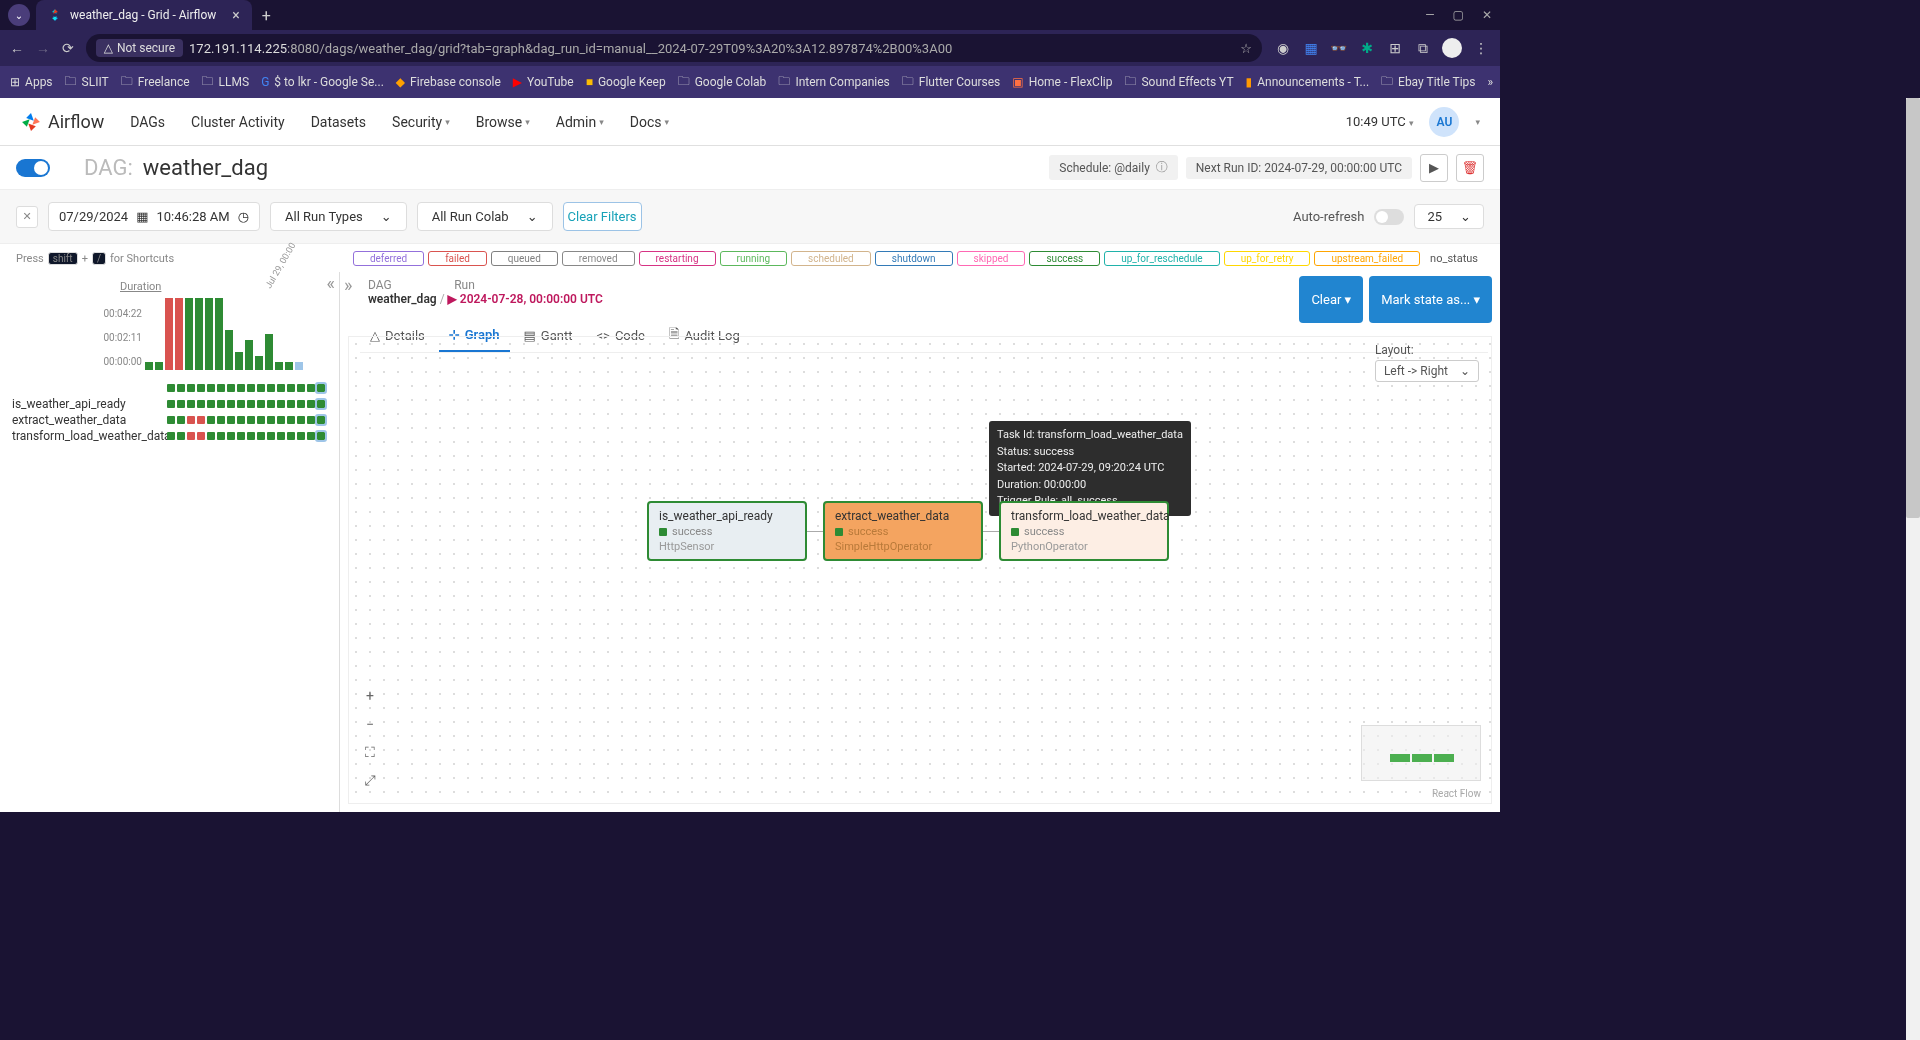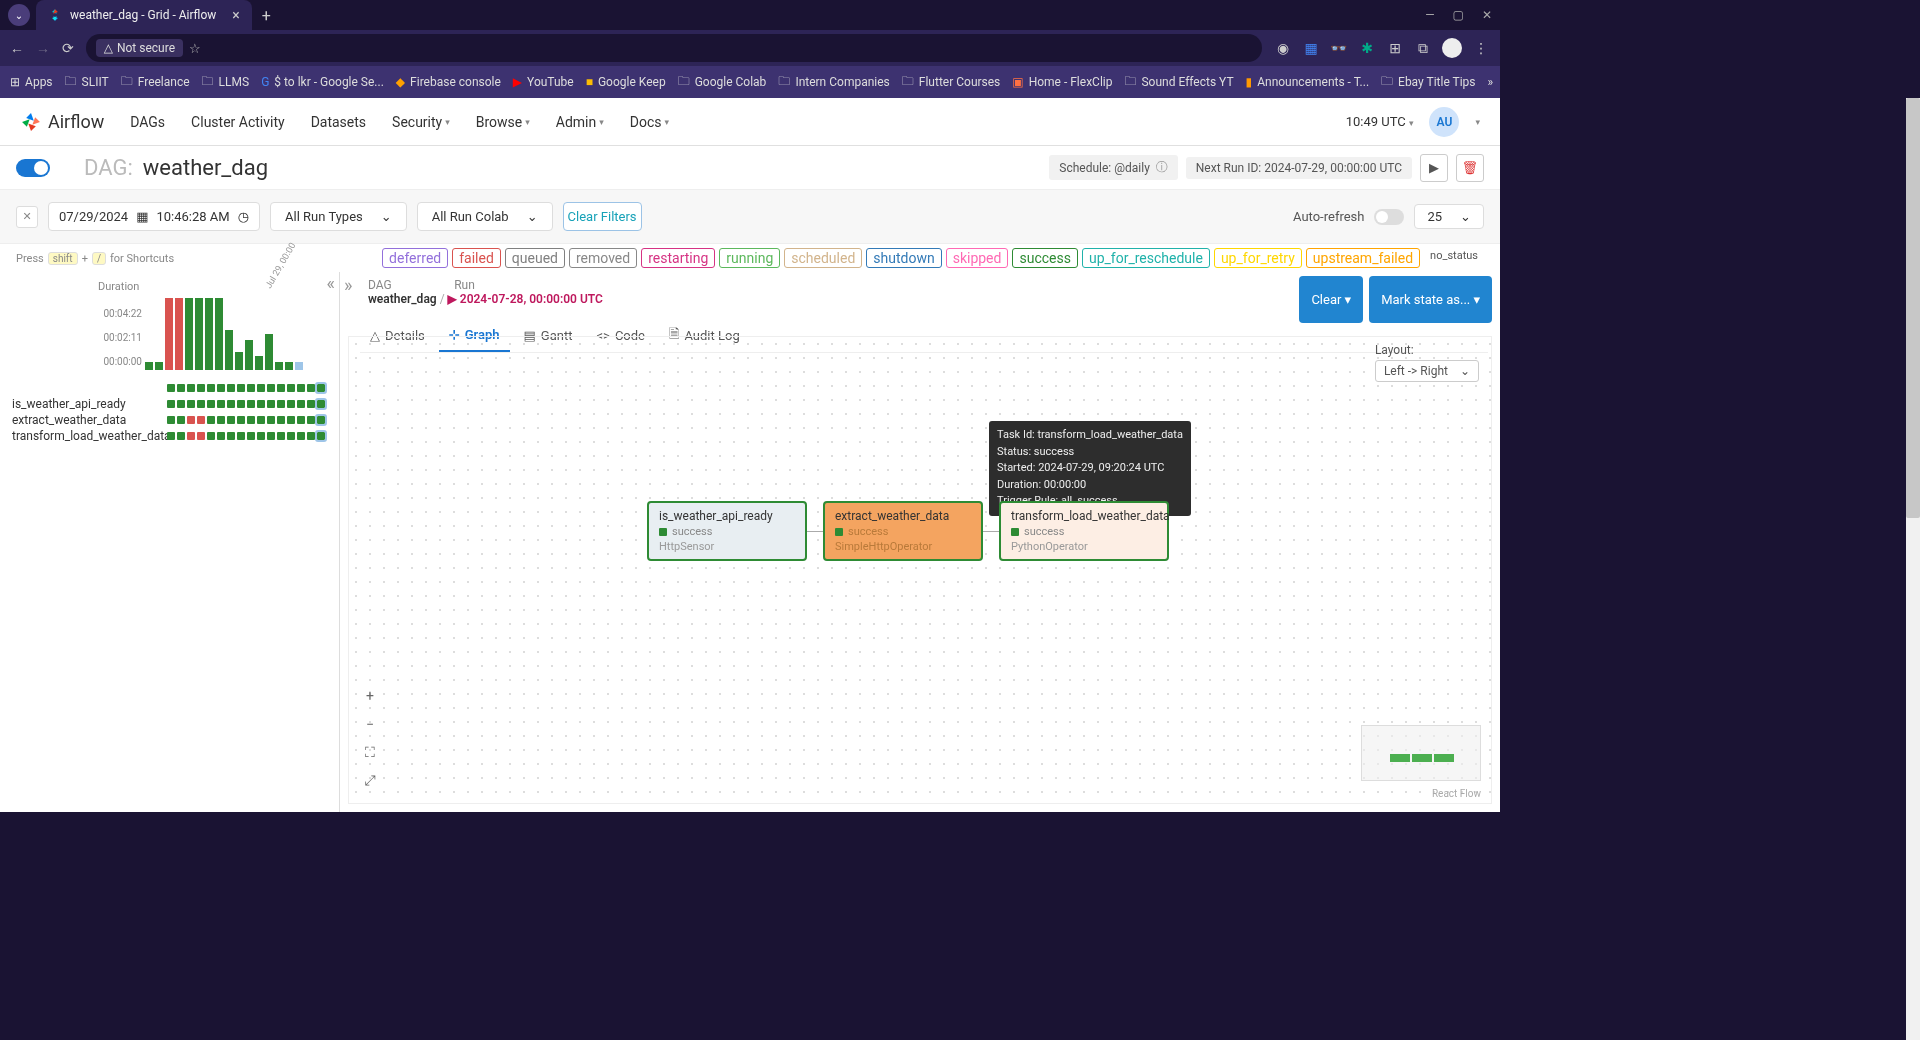--- a/index.html
+++ b/index.html
@@ -53,29 +53,29 @@
 .filter-row { height:54px; background:#f7f7f7; display:flex; align-items:center; padding:0 16px; gap:10px; border-bottom:1px solid #eee; }
 .x-chip { width:22px; height:22px; border:1px solid #ddd; border-radius:3px; font-size:11px; color:#888; display:flex; align-items:center; justify-content:center; cursor:pointer; background:#fff; }
 .input-box { background:#fff; border:1px solid #ddd; border-radius:4px; padding:6px 10px; font-size:13px; color:#333; display:flex; align-items:center; gap:8px; }
 .dropdown { background:#fff; border:1px solid #ddd; border-radius:4px; padding:6px 14px; font-size:13px; color:#333; display:flex; align-items:center; gap:18px; cursor:pointer; }
 .clear-btn { border:1px solid #9cc3e6; color:#17a2b8; background:#fff; padding:6px 4px; border-radius:4px; font-size:13px; cursor:pointer; }
 .fr-right { margin-left:auto; display:flex; align-items:center; gap:10px; font-size:13px; color:#555; }
 .mini-toggle { width:30px; height:16px; background:#ddd; border-radius:8px; position:relative; }
 .mini-toggle::after { content:""; position:absolute; left:2px; top:2px; width:12px; height:12px; background:#fff; border-radius:50%; }
 
 .legend-row { height:28px; display:flex; align-items:center; padding:0 16px; font-size:11px; color:#888; gap:4px; }
-.kbd { background:#fef9c3; border:1px solid #ddd; padding:0 4px; border-radius:3px; font-size:10px; }
+.kbd { background:#0f172a; border:1px solid #ddd; padding:0 4px; border-radius:3px; font-size:10px; }
 .legend-right { margin-left:auto; display:flex; gap:4px; }
-.leg-pill { padding:1px 6px; border:1px solid; border-radius:3px; font-size:14px; }
+.leg-pill { padding:1px 16px; border:1px solid; border-radius:3px; font-size:10px; }
 .no-status { color:#555; padding:1px 6px; }
 
 .content { display:flex; height:calc(100% - 174px); }
 .grid-panel { width:340px; border-right:1px solid #ddd; position:relative; padding:8px 12px; }
 .collapse-grid { position:absolute; right:4px; top:0; color:#999; font-size:18px; cursor:pointer; }
-.duration-label { font-size:11px; color:#888; margin-left:86px; }
+.duration-label { font-size:11px; color:#888; margin-left:108px;text-decoration:underline; }
 .date-diag { position:absolute; right:16px; top:8px; font-size:9px; color:#999; transform:rotate(-60deg); transform-origin:left bottom; }
 .y-ticks { font-size:10px; color:#888; margin-top:8px; }
 .y-tick { height:24px; display:flex; align-items:center; justify-content:flex-end; width:130px; }
 .bars-area { position:absolute; left:145px; top:26px; display:flex; gap:2px; align-items:flex-end; height:72px; }
 .bar { width:8px; }
 .task-row { display:flex; align-items:center; font-size:12px; color:#333; height:15px; margin-top:1px; }
 .task-name { width:155px; }
 .sq-row { display:flex; gap:2px; }
 .sq { width:8px; height:8px; border-radius:1px; }
 .sq.g { background:#2e8b34; }
@@ -139,20 +139,21 @@
     <span>✕</span>
   </div>
 </div>
 
 <div class="url-bar-row">
   <span class="nav-btn">←</span>
   <span class="nav-btn" style="opacity:.4">→</span>
   <span class="nav-btn">⟳</span>
   <div class="url-field">
     <span class="not-secure">△ <span>Not secure</span></span>
+    <span class="url-text"><span class="url-host">172.191.114.225</span><span>:8080/dags/weather_dag/grid?tab=graph&amp;dag_run_id=manual__2024-07-29T09%3A20%3A12.897874%2B00%3A00</span></span>
     <span>☆</span>
   </div>
   <div class="ext-icons">
     <span class="ext-icon">◉</span>
     <span class="ext-icon" style="color:#4285f4">▦</span>
     <span class="ext-icon" style="color:#d33">👓</span>
     <span class="ext-icon" style="color:#0a8">✱</span>
     <span class="ext-icon">⊞</span>
     <span class="ext-icon">⧉</span>
     <span class="avatar-small"></span>

